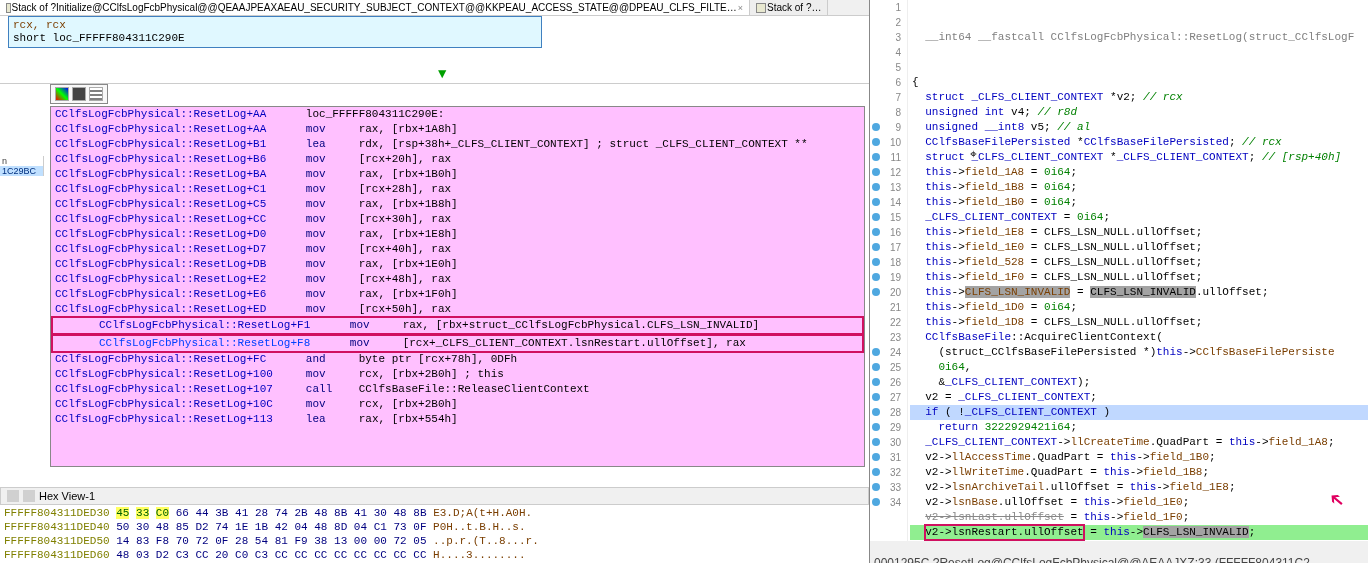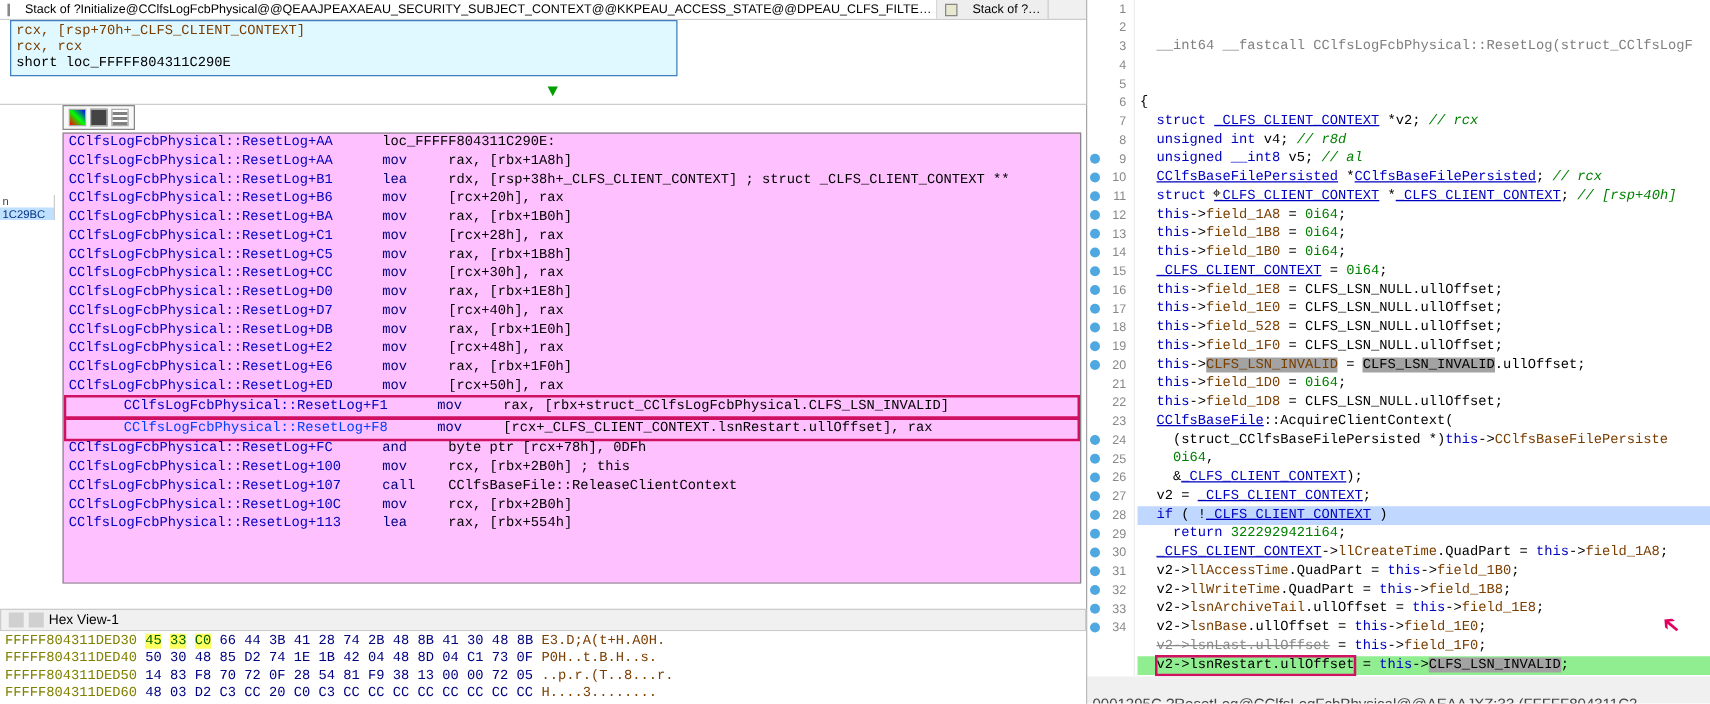--- a/index.html
+++ b/index.html
@@ -3,21 +3,21 @@
 <meta charset="utf-8">
 <style>
   * { margin: 0; padding: 0; box-sizing: border-box; }
   body { font-family: 'Courier New', monospace; font-size: 11px; background: #fff; overflow: hidden; width: 1368px; height: 563px; }
   
   .main-layout { display: flex; height: 100%; }
   .left-panel { width: 870px; display: flex; flex-direction: column; border-right: 1px solid #888; }
   .right-panel { flex: 1; display: flex; flex-direction: column; background: #fff; overflow: hidden; }
 
   .tabs { background: #f0f0f0; border-bottom: 1px solid #ccc; display: flex; height: 16px; font-family: Tahoma, sans-serif; font-size: 10px; }
-  .tab { padding: 1px 6px; border-right: 1px solid #ccc; background: #eee; display: flex; align-items: center; gap: 12px; max-width: 750px; overflow: hidden; white-space: nowrap; }
+  .tab { padding: 1px 6px; border-right: 1px solid #ccc; background: #eee; display: flex; align-items: center; gap: 1px; max-width: 750px; overflow: hidden; white-space: nowrap; }
   .tab.active { background: #fff; }
   .tab-icon { width: 10px; height: 10px; background: #e8e8d0; border: 1px solid #888; display: inline-block; }
   .tab-close { width: 10px; height: 10px; font-size: 9px; color: #888; text-align: center; line-height: 10px; cursor: pointer; }
 
   .graph-area { height: 68px; background: #fff; position: relative; border-bottom: 1px solid #ccc; }
   .graph-box { position: absolute; background: #e0f8ff; border: 1px solid #4080c0; padding: 2px 4px; color: #0000c0; line-height: 13px; }
   .graph-box .reg { color: #7a3e00; }
   .graph-box .lbl { color: #000; }
   .arrow { position: absolute; color: #00a000; font-size: 14px; }
 
@@ -49,21 +49,21 @@
 
   .pseudo { position: relative; overflow: hidden; font-size: 11px; line-height: 15px; flex: 1; background: #fff; }
   .gutter { position: absolute; left: 0; top: 0; bottom: 0; width: 38px; text-align: right; color: #888; font-family: Tahoma, sans-serif; font-size: 10px; background: #fff; border-right: 1px solid #eee; }
   .gutter .gl { padding-right: 6px; position: relative; }
   .gutter .dot { position: absolute; left: 2px; top: 3px; width: 8px; height: 8px; border-radius: 50%; background: #4fa8e0; }
   .code { position: absolute; left: 40px; top: 0; right: 0; bottom: 0; white-space: pre; }
   .code .cl { padding: 0 2px; }
   .code .cl.sel { background: #c0d8ff; }
   .code .cl.cur { background: #90ee90; }
   .kw2 { color: #0000c0; }
-  .ty { color: #0000c0; text-decoration: underline; }
+  .ty { color: #0000c0; }
   .cmt2 { color: #008000; font-style: italic; }
   .num2 { color: #008000; }
   .fld { color: #7a3e00; }
   .hl-yellow { background: #a3a3a3; }
   .box2 { outline: 2px solid #d01060; outline-offset: -1px; display: inline-block; }
   .arrow2 { position: absolute; color: #e00060; font-size: 26px; transform: rotate(-140deg); }
   .pseudo-status { font-family: Tahoma, sans-serif; font-size: 12px; background: #f0f0f0; height: 22px; padding: 1px 4px; overflow: hidden; color: #444; white-space: pre; }
 </style>
 </head>
 <body>
@@ -78,21 +78,20 @@
         <span class="tab-close">×</span>
       </div>
       <div class="tab">
         <span class="tab-icon"></span>
         <span>Stack of ?…</span>
       </div>
     </div>
 
     <div class="graph-area">
       <div class="graph-box" style="left:8px; top:0; width:534px;">
-        <div><span class="reg">rcx, [rsp+70h+_CLFS_CLIENT_CONTEXT]</span></div>
         <div><span class="reg">rcx, rcx</span></div>
         <div><span class="lbl">short loc_FFFFF804311C290E</span></div>
       </div>
       <div class="arrow" style="left:438px; top:50px;">▼</div>
     </div>
 
     <div class="disasm-wrap">
       <div class="small-nav">
         <div class="row">n</div>
         <div class="row hl">1C29BC</div>

